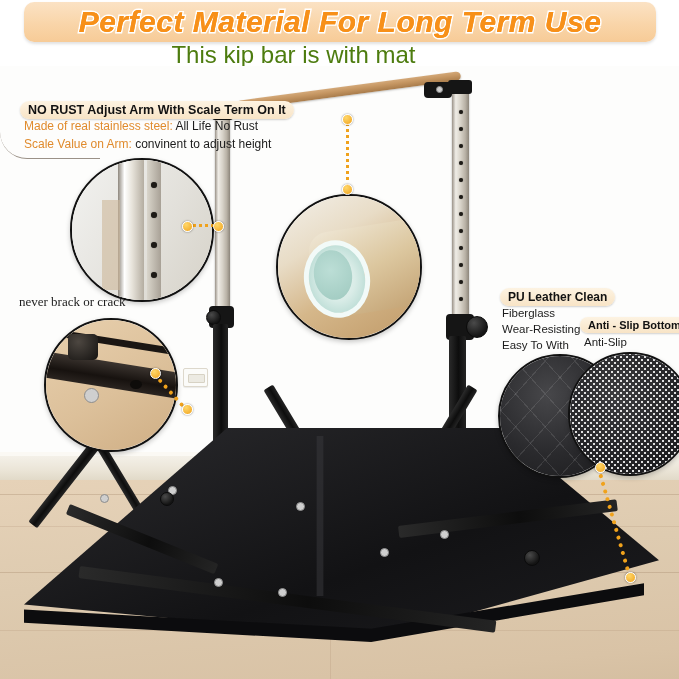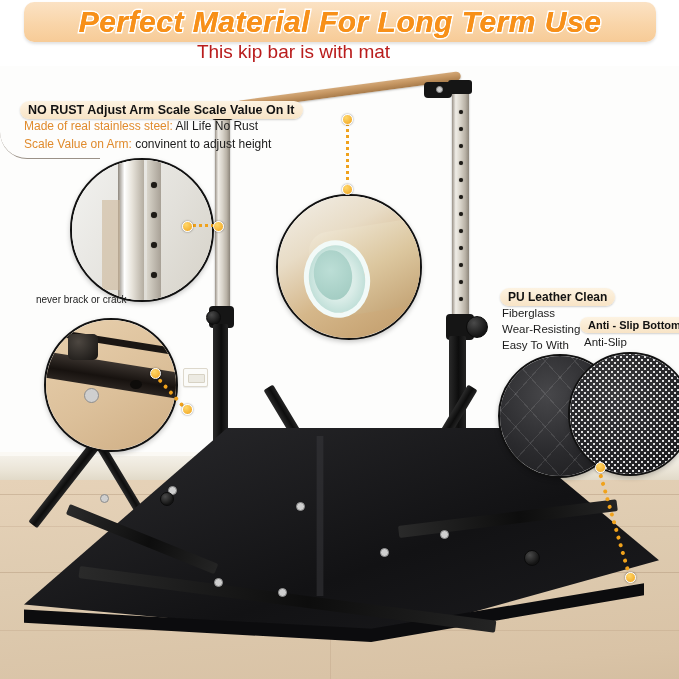--- a/index.html
+++ b/index.html
@@ -16,21 +16,21 @@
         line-height:40px;text-align:center;
         font-size:30px;font-weight:bold;font-style:italic;letter-spacing:.5px;
         color:#f79019;
         -webkit-text-stroke:3px #ffffff;paint-order:stroke fill;
         text-shadow:0 1px 0 rgba(255,255,255,.9);}
   .banner-text2{position:absolute;left:0;top:0;width:632px;height:40px;
         line-height:40px;text-align:center;
         font-size:30px;font-weight:bold;font-style:italic;letter-spacing:.5px;
         color:#f79019;}
   .subtitle{position:absolute;left:0;top:41px;width:587px;text-align:center;
-        font-size:19px;color:#b91c1c;}
+        font-size:24px;color:#4d7c0f;}
 
   
   .scene{position:absolute;left:0;top:66px;width:679px;height:613px;overflow:hidden;background:#ffffff;}
   .wall{position:absolute;left:0;top:0;width:679px;height:400px;background:#fdfdfc;}
   .baseboard{position:absolute;left:0;top:386px;width:679px;height:30px;
         background:linear-gradient(180deg,#f6f3ec 0%,#eae4d6 60%,#ded6c4 100%);
         border-top:1px solid #e8e3d6;}
   .baseboard-lip{position:absolute;left:0;top:386px;width:679px;height:4px;background:#fbf9f4;}
   .floor{position:absolute;left:0;top:414px;width:679px;height:265px;
         background:linear-gradient(175deg,#e6d2b8 0%,#decbb0 35%,#d9c3a6 70%,#cdb697 100%);}
@@ -159,21 +159,21 @@
     <div class="bolt" style="left:214px;top:512px;width:7px;height:7px;"></div>
     <div class="bolt" style="left:278px;top:522px;width:7px;height:7px;"></div>
     <div class="bolt" style="left:380px;top:482px;width:7px;height:7px;"></div>
     <div class="bolt" style="left:440px;top:464px;width:7px;height:7px;"></div>
     <div class="bolt" style="left:100px;top:428px;width:7px;height:7px;"></div>
     <div class="bolt" style="left:168px;top:420px;width:7px;height:7px;"></div>
     <div class="bolt" style="left:296px;top:436px;width:7px;height:7px;"></div>
     <div class="knob" style="left:524px;top:484px;width:14px;height:14px;"></div>
     <div class="knob" style="left:160px;top:426px;width:12px;height:12px;"></div>
 
-    <div class="tag" style="left:20px;top:35px;font-size:12.5px;">NO RUST Adjust Arm Scale Scale Value On It</div>
+    <div class="tag" style="left:20px;top:35px;font-size:12.5px;">NO RUST Adjust Arm With Scale Term On It</div>
     <div class="sub" style="left:24px;top:71px;font-size:12px;">
       <span class="hl">Scale Value on Arm:</span><span> convinent to adjust height</span>
     </div>
     <div class="sub" style="left:24px;top:53px;font-size:12px;">
       <span class="hl">Made of real stainless steel:</span><span> All Life No Rust</span>
     </div>
 
     <div class="circ" style="left:70px;top:92px;width:140px;height:140px;">
       <div style="position:absolute;left:0;top:0;width:140px;height:140px;
                   background:linear-gradient(120deg,#f2f2f0,#e2e0da 60%,#d6d2c8);"></div>
@@ -184,21 +184,21 @@
       <div style="position:absolute;left:30px;top:40px;width:18px;height:90px;background:#cdb79a;opacity:.6;"></div>
       <div class="hole" style="left:79px;top:22px;width:6px;height:6px;"></div>
       <div class="hole" style="left:79px;top:52px;width:6px;height:6px;"></div>
       <div class="hole" style="left:79px;top:82px;width:6px;height:6px;"></div>
       <div class="hole" style="left:79px;top:112px;width:6px;height:6px;"></div>
     </div>
     <div class="lead" style="left:188px;top:158px;width:32px;"></div>
     <div class="dot" style="left:182px;top:155px;"></div>
     <div class="dot" style="left:213px;top:155px;"></div>
 
-    <div class="sub" style="left:36px;top:228px;font-size:10px;">
+    <div class="sub" style="left:19px;top:228px;font-size:13px;font-family:Liberation Serif, serif;">
       <span>never brack or crack</span>
     </div>
 
     <div class="circ" style="left:44px;top:252px;width:130px;height:130px;">
       <div style="position:absolute;left:0;top:0;width:130px;height:130px;
                   background:linear-gradient(150deg,#e8d0ae,#dcc09a 55%,#cfae84);"></div>
       <div style="position:absolute;left:-10px;top:42px;width:150px;height:26px;
                   background:linear-gradient(180deg,#3c3530,#17120f 60%,#2a2420);transform:rotate(9deg);"></div>
       <div style="position:absolute;left:-10px;top:18px;width:150px;height:7px;
                   background:#1a1613;transform:rotate(9deg);"></div>

